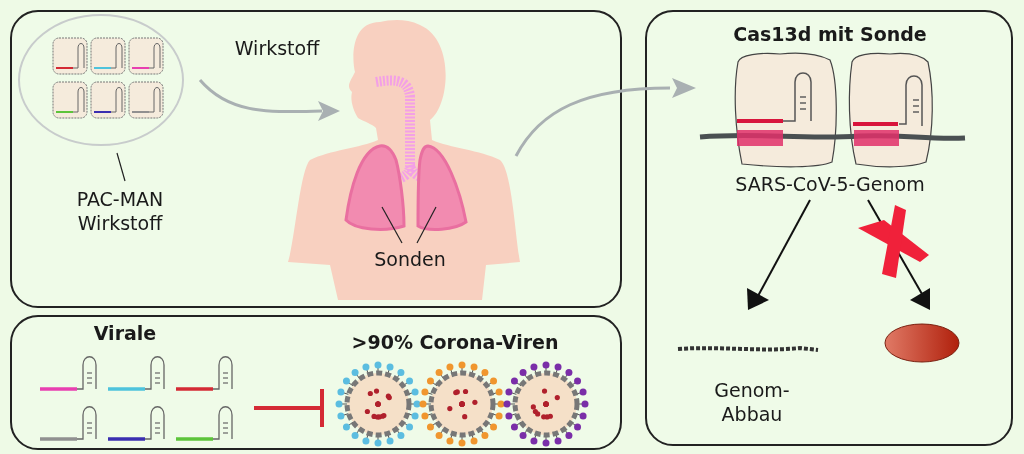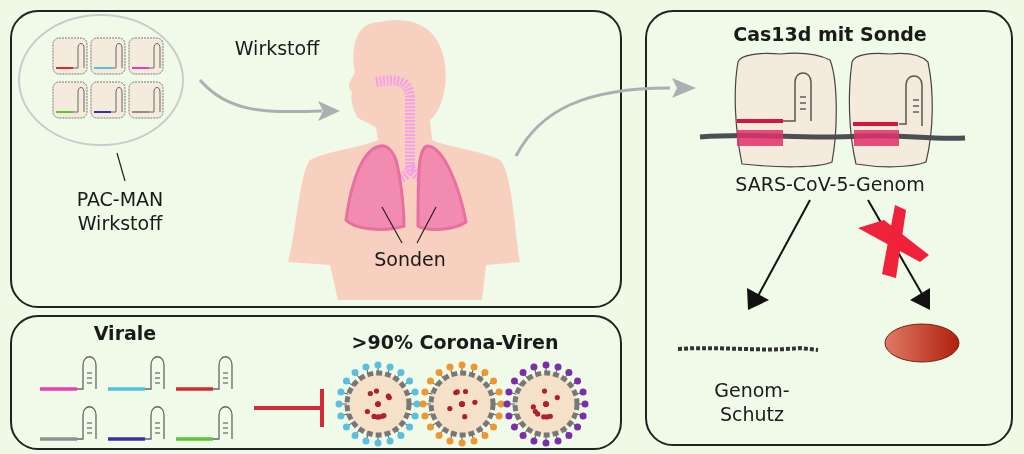--- a/index.html
+++ b/index.html
@@ -346,16 +346,16 @@
 </div>
 <div class="lbl" style="left:350px;top:247px;width:120px;">
   <div>Sonden</div>
 </div>
 <div class="lbl bold" style="left:60px;top:321px;width:130px;">Virale</div>
 <div class="lbl bold" style="left:330px;top:330px;width:250px;">&gt;90% Corona-Viren</div>
 <div class="lbl" style="left:720px;top:22px;width:220px;font-weight:bold;">Cas13d mit Sonde</div>
 <div class="lbl" style="left:720px;top:172px;width:220px;">SARS-CoV-5-Genom</div>
 <div class="lbl" style="left:692px;top:378px;width:120px;">
   <div>Genom-</div>
-  <div>Schutz</div>
+  <div>Abbau</div>
 </div>
 <div class="lbl" style="left:862px;top:378px;width:130px;">
 </div>
 
 </body></html>

